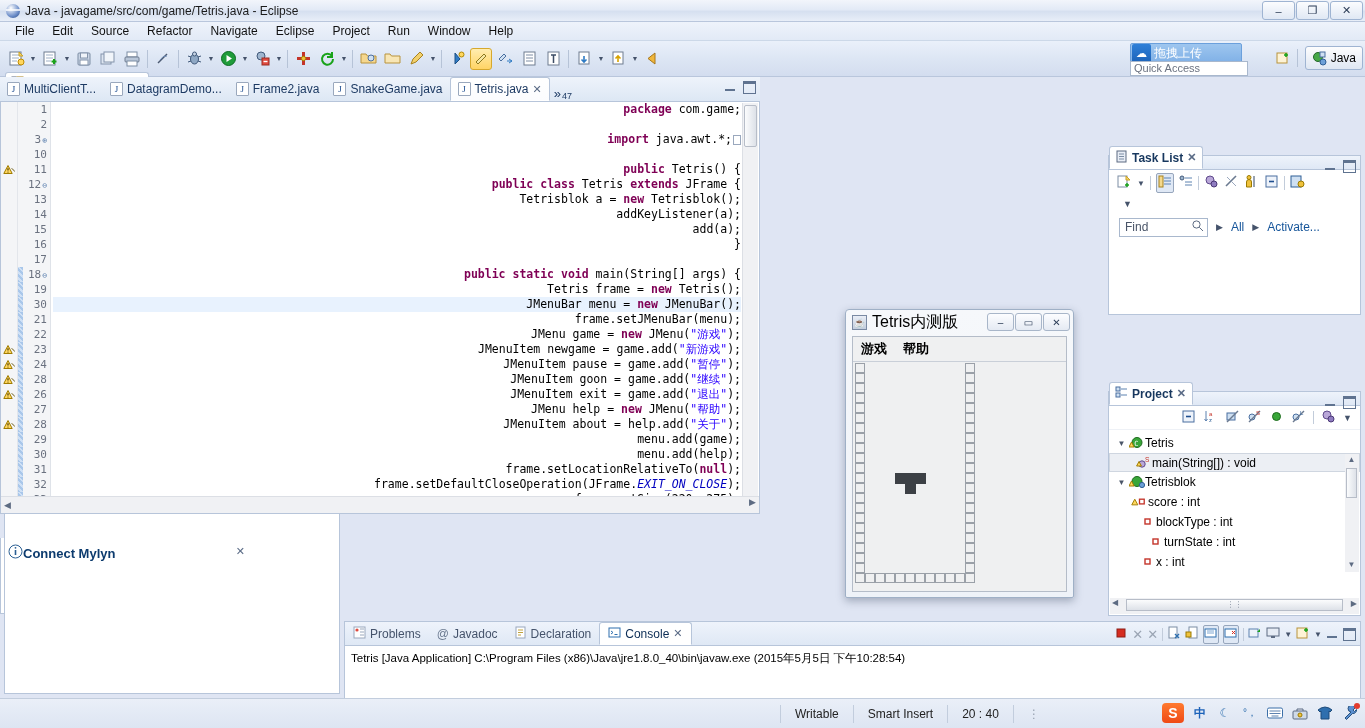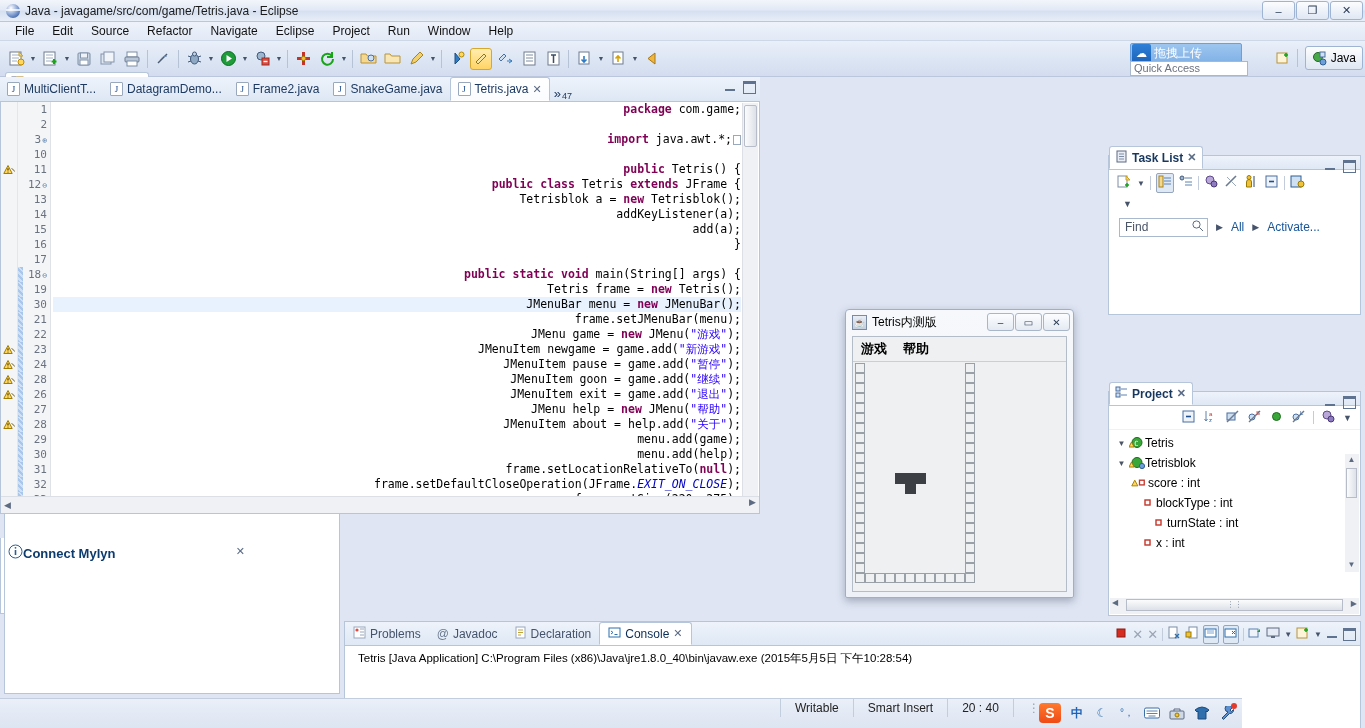--- a/index.html
+++ b/index.html
@@ -149,21 +149,21 @@
   .st{ color:#0000c0; font-style:italic; }
   .hl-line{ background:#e8f2fe; }
   #ed-vscroll{ position:absolute; right:1px; top:1px; width:16px; bottom:17px; background:#f0f1f4; border-left:1px solid #dcdfe5;}
   #ed-vthumb{ position:absolute; left:1px; top:2px; width:13px; height:42px; background:linear-gradient(to right,#fbfcfd,#dde1e8); border:1px solid #b7bdc8; border-radius:2px;}
   #ed-hscroll{ position:absolute; left:0; bottom:0; right:0; height:17px; background:#f0f1f4; border-top:1px solid #dcdfe5;}
   
   #console-panel{ left:344px; top:544px; width:1017px; height:146px; border:1px solid #b7c5da; background:#fff;}
   #console-tabs{ height:24px; display:flex; align-items:flex-end; background:linear-gradient(to bottom,#eef3fb,#dfe8f5); border-bottom:1px solid #b7c5da; position:relative;}
   .ctab{ height:23px; display:flex; align-items:center; gap:4px; padding:0 8px; font-size:12px; color:#45536b;}
   .ctab.active{ background:#fff; border:1px solid #b7c5da; border-bottom:1px solid #fff; border-radius:3px 3px 0 0; color:#0c2d55;}
-  #console-out{ padding:5px 13px; font-size:11.5px; font-family:"Liberation Sans",sans-serif; }
+  #console-out{ padding:5px 6px; font-size:11.5px; font-family:"Liberation Sans",sans-serif; }
   
   #task-panel{ left:1108px; top:78px; width:253px; height:160px; border:1px solid #b7c5da; background:#fff;}
   #task-toolbar{ height:26px; display:flex; align-items:center; gap:5px; padding-left:7px; background:#fff;}
   #task-toolbar2{ height:16px; display:flex; align-items:center; padding-left:14px;}
   #find-row{ height:30px; display:flex; align-items:center; gap:8px; padding-left:10px;}
   #find-box{ width:89px;height:19px;border:1px solid #a9b8cd;background:#fff;display:flex;align-items:center;justify-content:space-between;padding:0 3px 0 5px;font-size:12px;color:#4a5568;}
   .tl-link{ color:#16559a; font-size:12px; }
   #mylyn-panel{ left:1108px; top:238px; width:253px; height:76px; border:1px solid #b7c5da; border-top:none; background:#fff; }
   #mylyn-head{ display:flex; align-items:center; padding:6px 0 0 7px; position:relative;}
   #mylyn-title{ font-size:13px; font-weight:bold; color:#0c3b6e;}
@@ -189,23 +189,23 @@
   #game-ctrls{ position:absolute; right:3px; top:3px; display:flex; }
   .gwb{ width:27px;height:18px;margin-left:1px;border:1px solid #a8b6c9;border-radius:3px;
         background:linear-gradient(to bottom,#fcfdff,#e4eaf3);display:flex;align-items:center;justify-content:center;font-size:10px;color:#2b3d57;}
   #game-inner{ position:absolute; left:6px; top:26px; width:215px; height:256px; background:#eff0f1; border:1px solid #b4bcc8;}
   #game-menubar{ height:25px; display:flex; align-items:center; gap:16px; padding-left:8px; background:#eff0f1; border-bottom:1px solid #c9cfd8; font-size:13px; font-weight:bold;}
   #game-field{ position:absolute; left:2px; top:26px; width:211px; height:228px; background:#eff0f1; }
   .gcell{ position:absolute; width:10px; height:10px; border:1px solid #9aa0a8; background:#eff0f1;}
   .gblk{ position:absolute; width:11px; height:11px; background:#3c4045;}
   
   #statusbar{
-    position:absolute; left:0; bottom:0; width:1242px; height:30px;
+    position:absolute; left:0; bottom:0; width:1365px; height:30px;
     background:linear-gradient(to bottom,#eaeff8,#dde5f2);
-    border-top:1px solid #c2cddd; display:flex; 
+    border-top:1px solid #c2cddd; display:flex; align-items:center;
   }
   .sb-sec{ padding:0 14px; font-size:12px; color:#222; border-left:1px solid #c2cddd; height:18px; display:flex; align-items:center;}
   #tray{ position:absolute; right:6px; top:4px; display:flex; align-items:center; gap:7px;}
   .tray-ic{ width:18px;height:18px;display:flex;align-items:center;justify-content:center;font-size:12px;}
   .sogou{ width:22px;height:20px;border-radius:4px;background:linear-gradient(to bottom,#ff7a2f,#ef4a16);color:#fff;font-weight:bold;font-size:14px;display:flex;align-items:center;justify-content:center;}
 </style>
 </head>
 <body>
 
 <div id="titlebar">
@@ -782,21 +782,21 @@
       <div id="ed-hscroll">
         <span style="font-size:9px;color:#5d6b82;padding-left:3px;">◀</span>
         <span style="font-size:9px;color:#5d6b82;float:right;padding-right:3px;">▶</span>
       </div>
     </div>
   </div>
 
   <div id="game-win">
     <div id="game-title">
       <span class="gicon">☕</span>
-      <span style="font-size:12px;">Tetris内测版</span>
+      <span style="font-size:16px;">Tetris内测版</span>
       <div id="game-ctrls">
         <span class="gwb">–</span>
         <span class="gwb">▭</span>
         <span class="gwb">✕</span>
       </div>
     </div>
     <div id="game-inner">
       <div id="game-menubar">
         <span>游戏</span>
         <span>帮助</span>
@@ -1095,20 +1095,30 @@
         <span class="ol-tw">▼</span>
         <span class="ol-ico">
           <svg width="16" height="14" viewBox="0 0 16 14">
               <circle cx="8" cy="6.5" r="5" fill="#39a639" stroke="#1d6b1d"></circle>
               <text x="5.2" y="9.5" font-size="7" fill="#fff" font-family="monospace">C</text>
               <path d="M2.5 6l2.6 5H0z" fill="#ffd75e" stroke="#a07c00"></path>
             </svg>
         </span>
         <span>Tetris</span>
       </div>
+      <div class="ol-row sel" style="padding-left:25px;">
+        <span class="ol-ico">
+          <svg width="16" height="14" viewBox="0 0 16 14">
+              <circle cx="6" cy="8" r="3.2" fill="#b9a7d8" stroke="#5f4a8c"></circle>
+              <path d="M3 5.5l2.4 4.5H0.6z" fill="#ffd75e" stroke="#a07c00"></path>
+              <text x="9" y="6" font-size="6.5" fill="#c4342a">S</text>
+            </svg>
+        </span>
+        <span>main(String[]) : void</span>
+      </div>
       <div class="ol-row" style="padding-left:6px;">
         <span class="ol-tw">▼</span>
         <span class="ol-ico">
           <svg width="16" height="14" viewBox="0 0 16 14">
               <circle cx="8" cy="6.5" r="5" fill="#39a639" stroke="#1d6b1d"></circle>
               <path d="M2.5 6l2.6 5H0z" fill="#ffd75e" stroke="#a07c00"></path>
               <circle cx="13" cy="10" r="2.6" fill="#6da0d8" stroke="#2f5f96"></circle>
             </svg>
         </span>
         <span>Tetrisblok</span>
@@ -1123,21 +1133,21 @@
         <span>score : int</span>
       </div>
       <div class="ol-row" style="padding-left:30px;">
         <span class="ol-ico">
           <svg width="12" height="12" viewBox="0 0 12 12">
               <rect x="3" y="3" width="5" height="5" fill="#fff" stroke="#c4342a" stroke-width="1.4"></rect>
             </svg>
         </span>
         <span>blockType : int</span>
       </div>
-      <div class="ol-row" style="padding-left:30px;margin-left:11px;">
+      <div class="ol-row" style="padding-left:38px;">
         <span class="ol-ico">
           <svg width="12" height="12" viewBox="0 0 12 12">
               <rect x="3" y="3" width="5" height="5" fill="#fff" stroke="#c4342a" stroke-width="1.4"></rect>
             </svg>
         </span>
         <span>turnState : int</span>
       </div>
       <div class="ol-row" style="padding-left:30px;">
         <span class="ol-ico">
           <svg width="12" height="12" viewBox="0 0 12 12">

